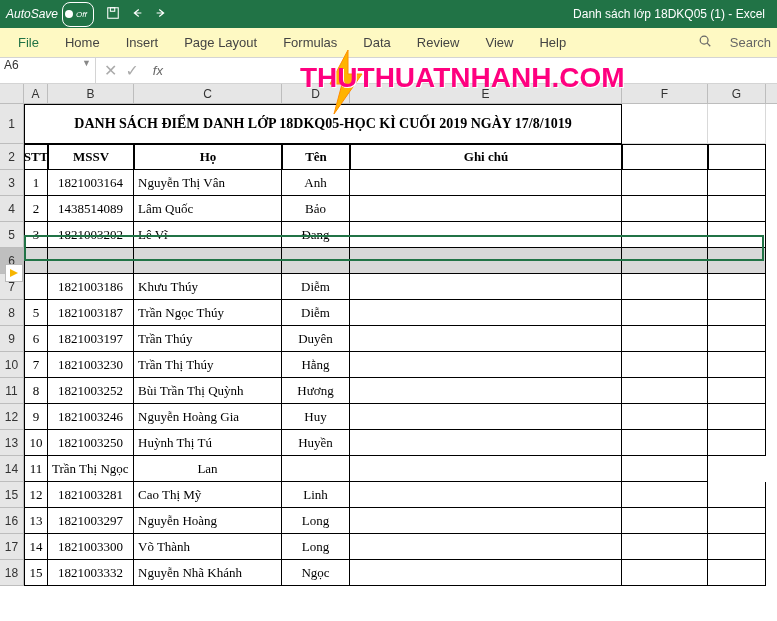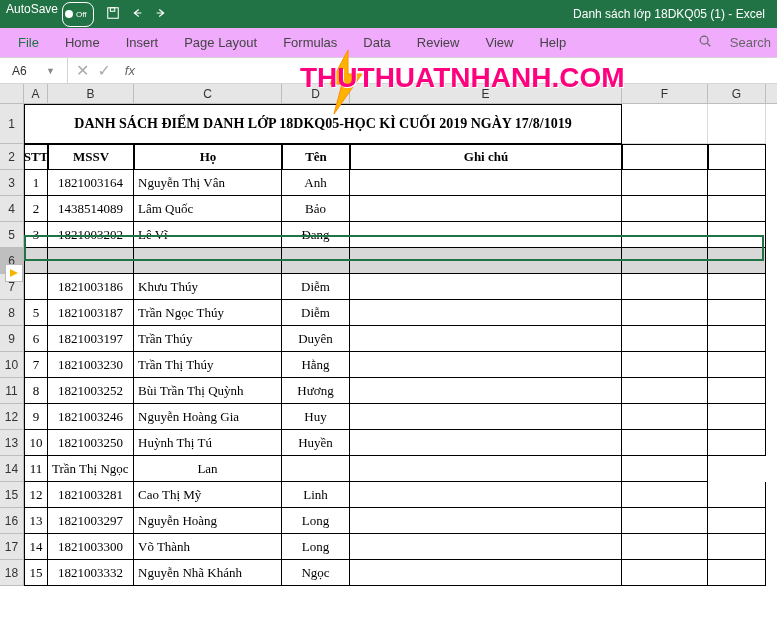--- a/index.html
+++ b/index.html
@@ -1,35 +1,35 @@
 <!DOCTYPE html>
 <html><head>
 <meta charset="utf-8">
 <style>
 * { margin: 0; padding: 0; box-sizing: border-box; font-family: "Segoe UI", Arial, sans-serif; }
 body { background: #fff; width: 777px; height: 621px; overflow: hidden; position: relative; }
 
 
 .titlebar { background: #217346; height: 28px; display: flex; align-items: center; color: #fff; font-size: 12px; padding: 0 6px; }
-.titlebar .autosave { display: flex; gap: 4px; margin-right: 12px; }
+.titlebar .autosave { display: flex; align-items: center; gap: 4px; margin-right: 12px; font-style: italic; }
 .titlebar .toggle { width: 32px; height: 25px; border: 1px solid #fff; border-radius: 8px; display: flex; align-items: center; padding: 0 2px; }
 .titlebar .toggle .knob { width: 8px; height: 8px; background: #fff; border-radius: 50%; }
 .titlebar .qat { display: flex; gap: 10px; align-items: center; }
 .titlebar .qat svg { width: 14px; height: 14px; }
 .titlebar .doc-title { margin-left: auto; padding-right: 6px; }
 
 
-.ribbon { background: #f0abfc; height: 30px; border-bottom: 1px solid #d4d4d4; display: flex; align-items: center; padding: 0 6px; gap: 2px; }
+.ribbon { background: #fef9c3; height: 30px; border-bottom: 1px solid #d4d4d4; display: flex; align-items: center; padding: 0 6px; gap: 2px; }
 .ribbon .tab { padding: 6px 12px; font-size: 13px; color: #444; cursor: pointer; }
 .ribbon .tab.file { color: #217346; font-weight: 400; }
 .ribbon .search-area { margin-left: auto; display: flex; align-items: center; gap: 18px; color: #666; font-size: 13px; }
 
 
 .fnrow { height: 26px; border-bottom: 1px solid #d4d4d4; display: flex; align-items: center; background: #fff; }
-.namebox { width: 68px; border-right: 1px solid #d4d4d4; height: 100%; display: flex; align-items: center; padding: 0 12px; font-size: 12px; color: #333; justify-content: space-between; }
+.namebox { width: 96px; border-right: 1px solid #d4d4d4; height: 100%; display: flex; align-items: flex-start; padding: 0 4px; font-size: 12px; color: #333; justify-content: space-between; }
 .namebox .chev { font-size: 9px; color: #888; }
 .fnctrls { display: flex; align-items: center; gap: 8px; padding: 0 8px; color: #aaa; }
 .fxlabel { font-style: italic; color: #666; font-size: 13px; padding: 0 6px; }
 .formula-input { flex: 1; border: none; outline: none; height: 100%; font-size: 12px; padding: 0 4px; }
 
 
 .gridwrap { position: relative; height: calc(621px - 28px - 30px - 26px); overflow: hidden; }
 .colhdrs { display: grid; grid-template-columns: 24px 24px 86px 148px 68px 272px 86px 58px; height: 20px; background: #e6e6e6; border-bottom: 1px solid #bdbdbd; }
 .colhdrs .ch, .rowhdr { background: #e6e6e6; color: #333; font-size: 12px; display: flex; align-items: center; justify-content: center; border-right: 1px solid #bdbdbd; }
 .colhdrs .corner { background: #e6e6e6; border-right: 1px solid #bdbdbd; }

